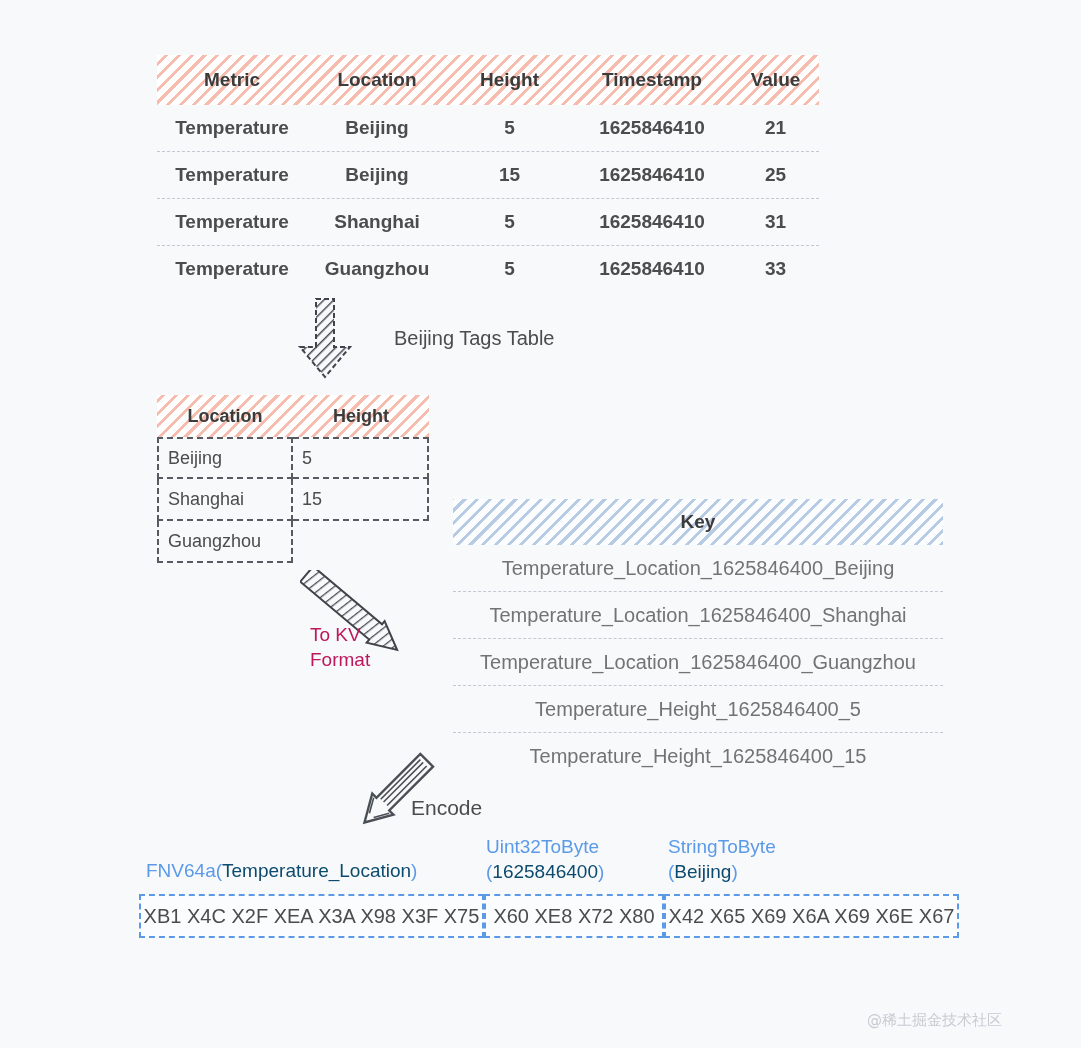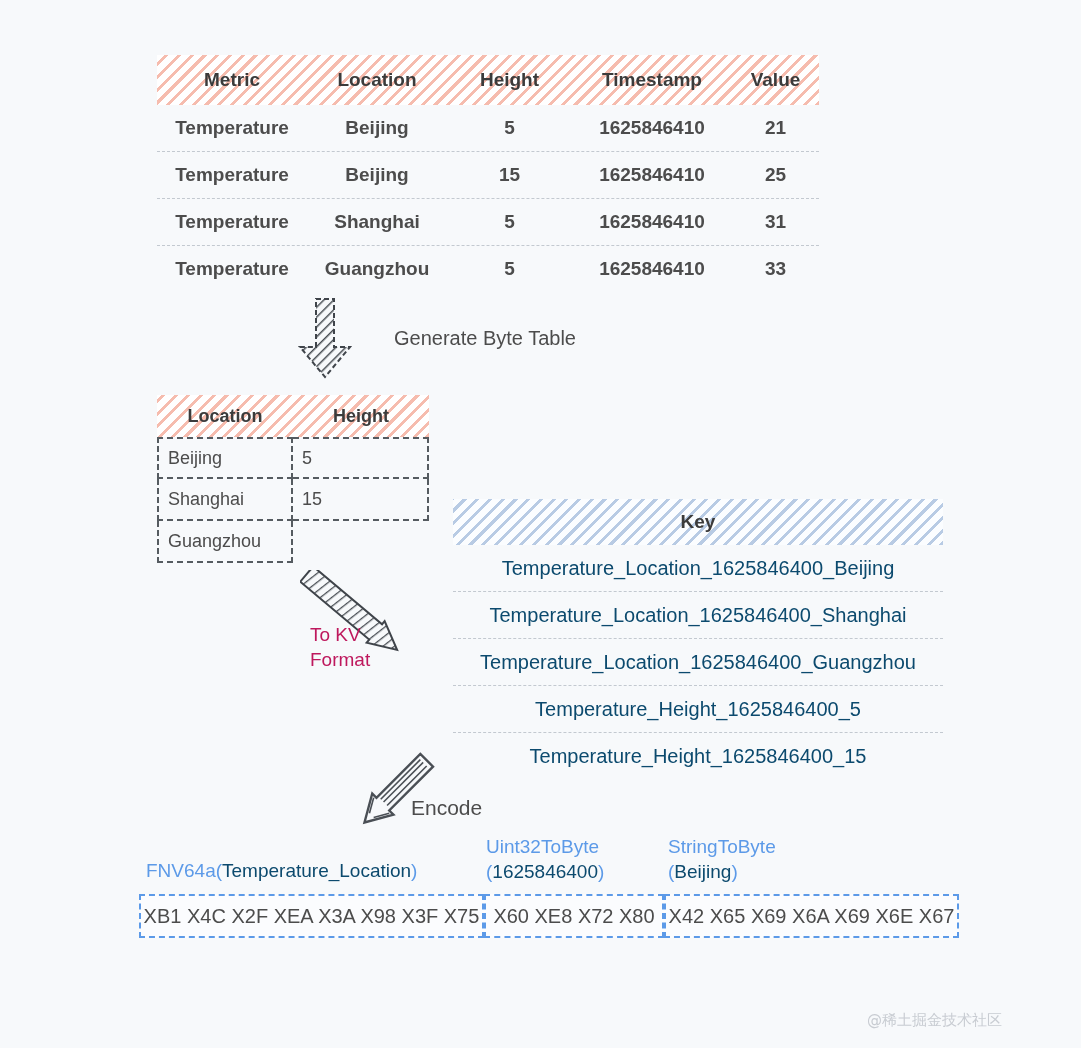--- a/index.html
+++ b/index.html
@@ -146,21 +146,21 @@
     font-weight: bold;
     font-size: 19px;
     color: #3b3b3b;
   }
   #key-table .krow {
     height: 46px;
     display: flex;
     align-items: center;
     justify-content: center;
     font-size: 20px;
-    color: #0c4a6e;
+    color: #737373;
     border-bottom: 1px dashed #c3c9d0;
     white-space: nowrap;
   }
   #key-table .krow:last-child { border-bottom: none; }
 
   
   #tokv-group {
     position: absolute;
     left: 300px; top: 570px;
   }
@@ -298,21 +298,21 @@
 
   <div id="generate-arrow-group">
     <svg width="58" height="82" viewBox="0 0 58 82">
       <defs>
         <pattern id="hatchDark" width="7" height="7" patternTransform="rotate(45)" patternUnits="userSpaceOnUse">
           <line x1="0" y1="0" x2="0" y2="7" stroke="#4a4f55" stroke-width="3"></line>
         </pattern>
       </defs>
       <path d="M20 2 L38 2 L38 50 L54 50 L29 80 L4 50 L20 50 Z" fill="url(#hatchDark)" stroke="#3f444a" stroke-width="2" stroke-dasharray="5 3"></path>
     </svg>
-    <div class="arrow-label">Generate Byte Table</div>
+    <div class="arrow-label">Beijing Tags Table</div>
   </div>
 
   <div id="tags-table">
     <div class="thead hatch-pink">
       <div class="th tg-loc">Location</div>
       <div class="th tg-hgt">Height</div>
     </div>
     <div class="body">
       <div class="trow">
         <div class="cell cell-loc">Beijing</div>

